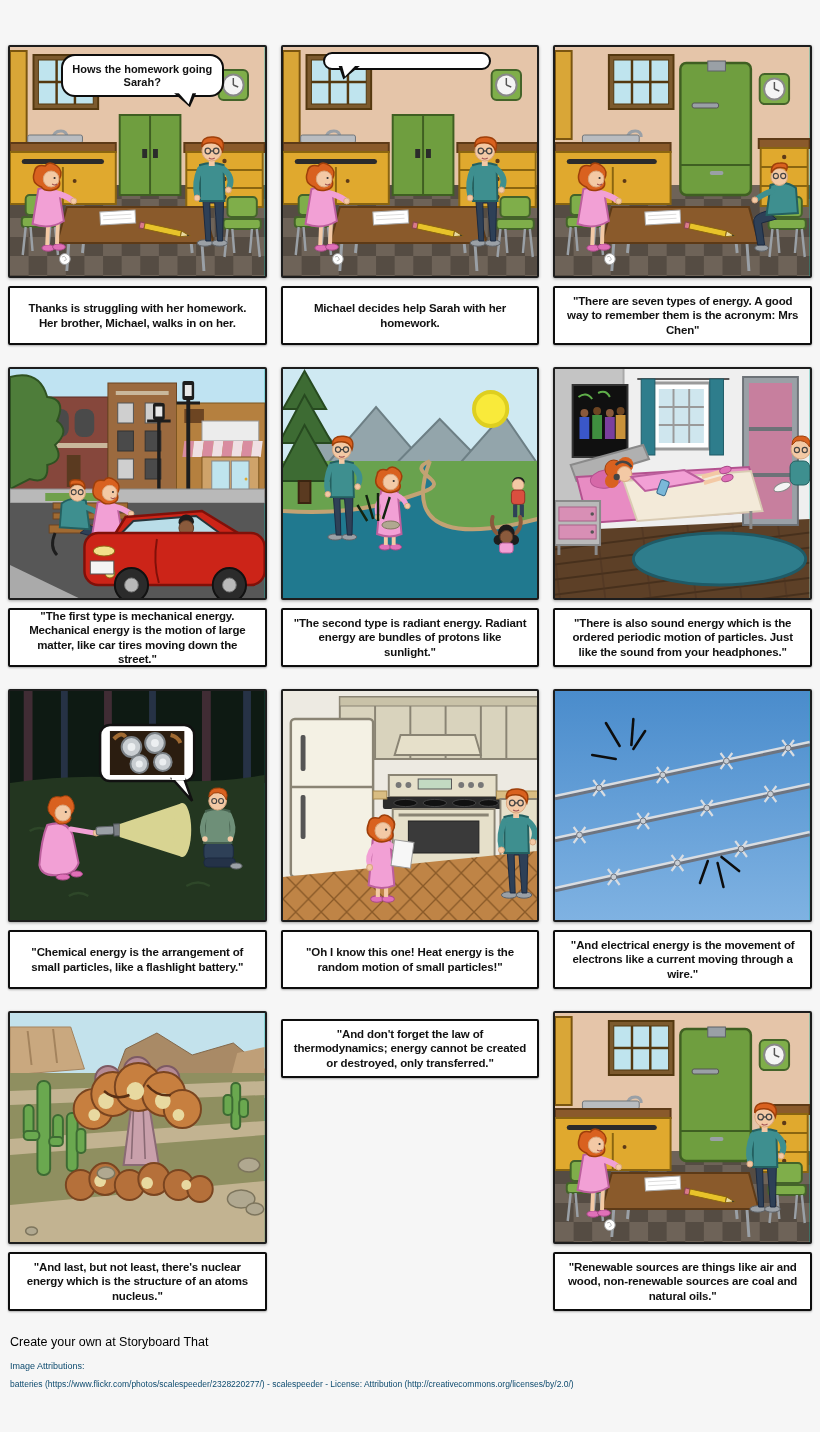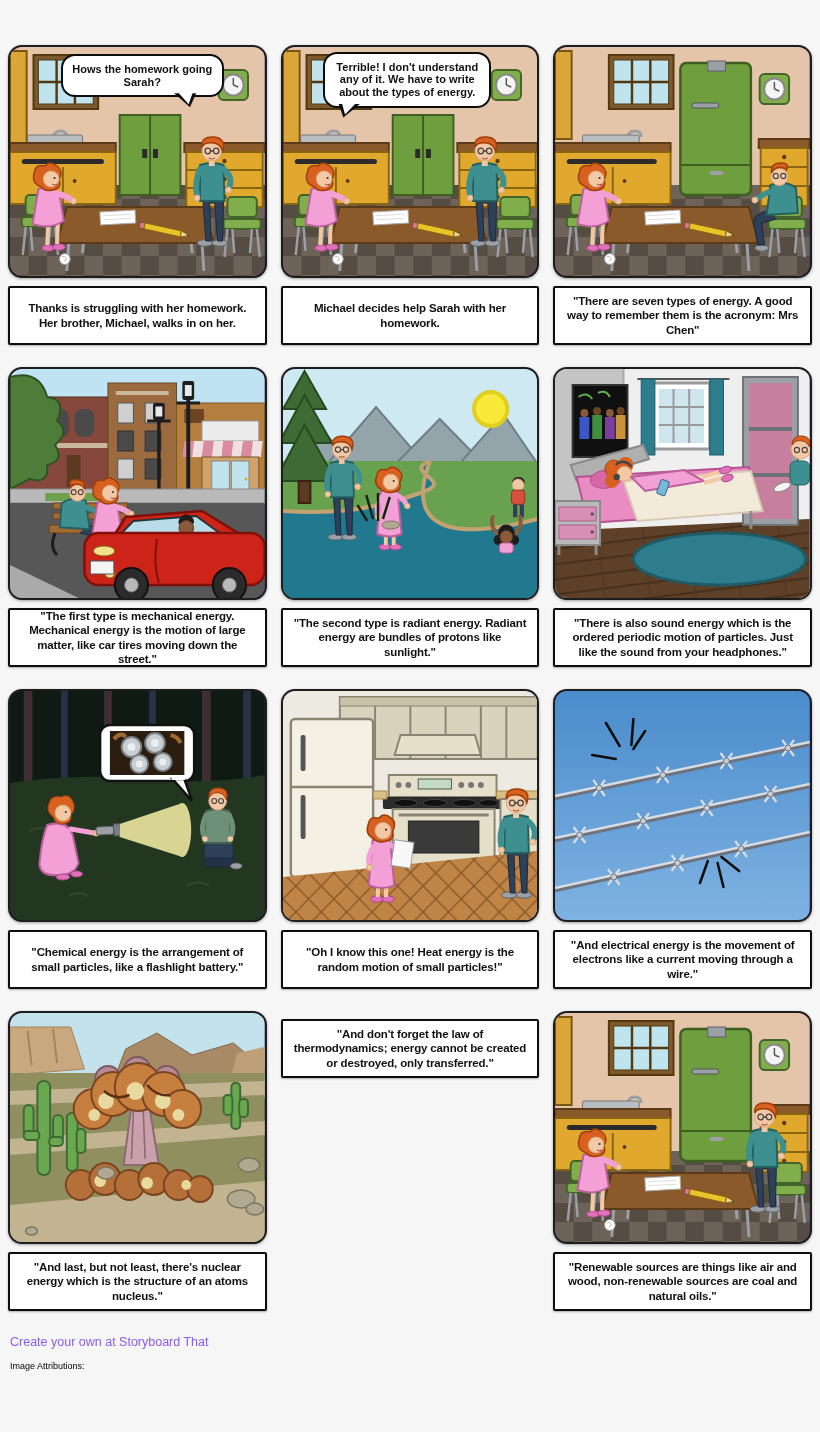--- a/index.html
+++ b/index.html
@@ -1,29 +1,29 @@
 <!DOCTYPE html>
 <html><head>
 <meta charset="utf-8">
 <style>
   html,body{margin:0;padding:0}
   body{width:820px;min-height:1432px;background:#f6f6f6;font-family:"Liberation Sans",sans-serif;color:#111}
   .board{padding:45px 8px 0}
   .srow{display:grid;grid-template-columns:repeat(3,1fr);gap:14px;margin-bottom:22px}
-  .panel{position:relative;height:229px;border:2px solid #1d1d1d;border-radius:14px;overflow:hidden;background:#4c1d95;box-shadow:0 1px 3px rgba(0,0,0,.35)}
+  .panel{position:relative;height:229px;border:2px solid #1d1d1d;border-radius:2px;overflow:hidden;background:#14b8a6;box-shadow:0 1px 3px rgba(0,0,0,.35)}
   .panel svg{display:block;width:100%;height:100%}
   .caption{margin-top:8px;height:59px;background:#fff;border:2px solid #0d0d0d;border-radius:2px;display:flex;align-items:center;justify-content:center;box-sizing:border-box;padding:2px 9px;text-align:center;font-weight:700;font-size:11.5px;line-height:1.22;letter-spacing:-.15px;box-shadow:0 1px 2px rgba(0,0,0,.3)}
   .bubble{position:absolute;background:#fff;border:2.5px solid #0d0d0d;border-radius:14px;padding:7px 8px;font-weight:700;font-size:11px;line-height:1.15;text-align:center;z-index:3}
   .tail{position:absolute;bottom:-12px;width:22px;height:14px}
   .tail:before{content:"";position:absolute;inset:0;background:#0d0d0d;clip-path:polygon(0 0,100% 0,72% 100%)}
   .tail:after{content:"";position:absolute;left:3px;right:3px;top:-2px;bottom:3px;background:#fff;clip-path:polygon(0 0,100% 0,72% 100%)}
   .tail.left:before{clip-path:polygon(0 0,100% 0,22% 100%)}
   .tail.left:after{clip-path:polygon(0 0,100% 0,22% 100%)}
-  .footer{margin:24px 10px 12px;font-size:12.5px;color:#8b5cf6}
-  .attrib{margin:0 10px;color:#000000}
+  .footer{margin:24px 10px 12px;font-size:12.5px;color:#000000}
+  .attrib{margin:0 10px;color:#0c4a6e}
   .attrib .t{font-size:9px;margin-bottom:6px}
   .attrib .l{font-size:8.5px;line-height:1.75}
 </style>
 </head>
 <body>
 
 <svg width="0" height="0" style="position:absolute" aria-hidden="true">
   <defs>
     <pattern id="pat-checker" width="38" height="38" patternUnits="userSpaceOnUse">
       <rect width="38" height="38" fill="#6e6358"></rect>
@@ -224,21 +224,20 @@
       <div class="caption">
           <span>Thanks is struggling with her homework. Her brother, Michael, walks in on her.</span>
         </div>
     </div>
     <div class="cell">
       <div class="panel">
         <svg viewBox="0 0 260 229" preserveAspectRatio="none">
             <use href="#g-kitchenA"></use>
           </svg>
         <div class="bubble" style="left:16%;top:2%;width:58%">
-          <span>Terrible! I don't understand any of it. We have to write about the types of energy.</span>
           <span class="tail left" style="left:8%"></span>
         </div>
       </div>
       <div class="caption">
           <span>Michael decides help Sarah with her homework.</span>
         </div>
     </div>
     <div class="cell">
       <div class="panel">
         <svg viewBox="0 0 260 229" preserveAspectRatio="none">
@@ -743,13 +742,14 @@
         </div>
     </div>
   </div>
 
 </div>
 
 <div class="footer">Create your own at Storyboard That</div>
 
 <div class="attrib">
   <div class="t">Image Attributions:</div>
+  <div class="l">batteries (https://www.flickr.com/photos/scalespeeder/2328220277/) - scalespeeder - License: Attribution (http://creativecommons.org/licenses/by/2.0/)</div>
 </div>
 
 </body></html>

